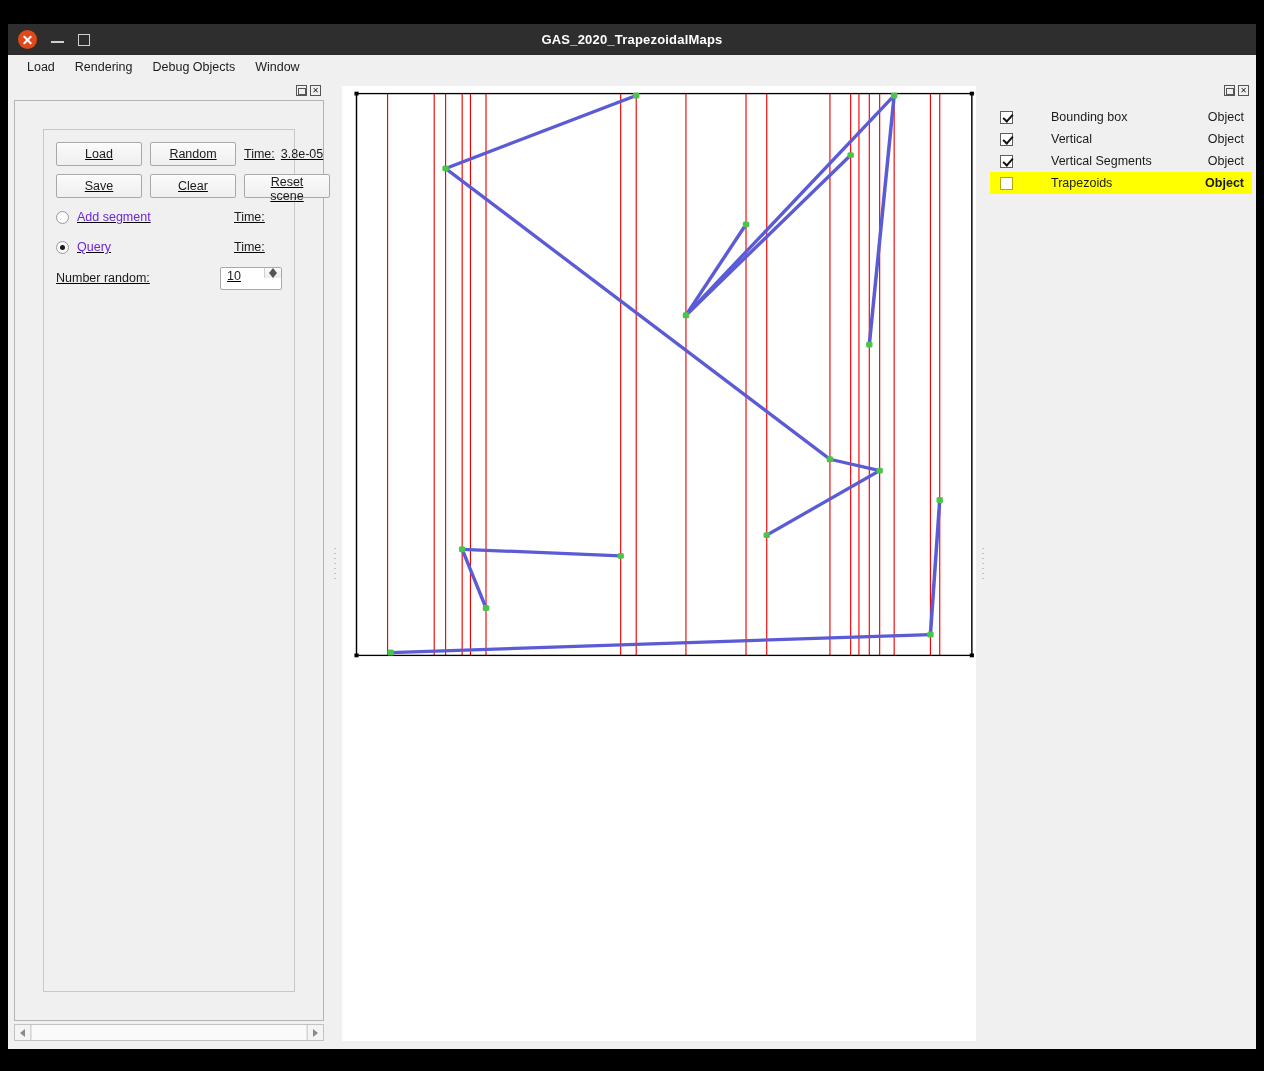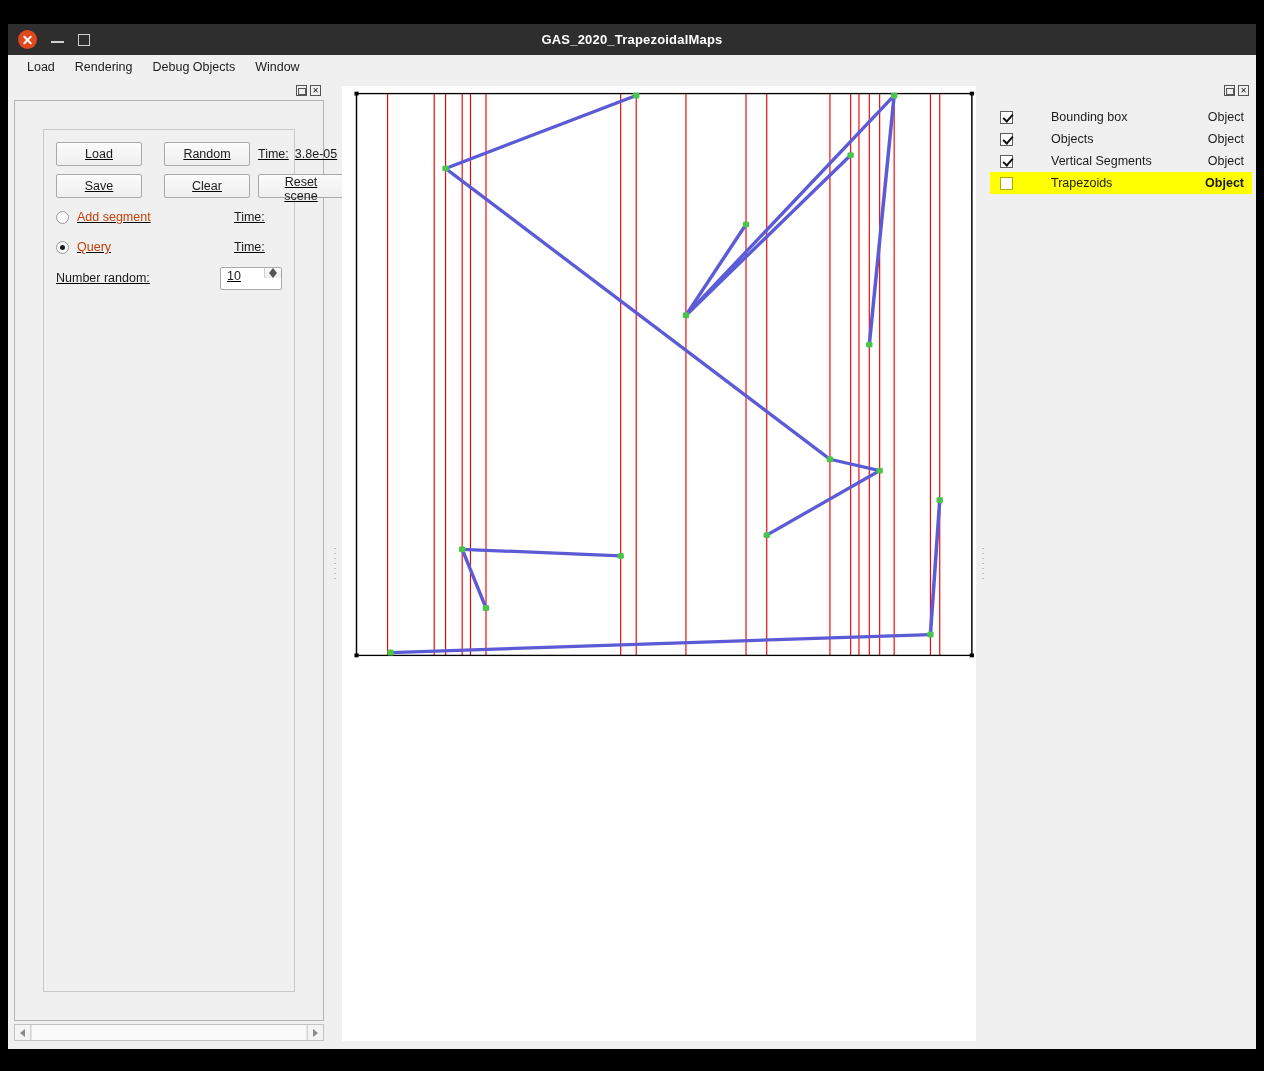--- a/index.html
+++ b/index.html
@@ -161,30 +161,30 @@
     border: 1px solid #a9a9a9;
     border-radius: 2px;
     font-size: 12.5px;
     color: #1b1b1b;
     font-family: "Liberation Sans", sans-serif;
     cursor: default;
     padding: 0 8px;
   }
 
   .cell-a { width: 86px; }
-  .cell-b { width: 86px; margin-left: 22px; }
+  .cell-b { width: 86px; margin-left: 8px; }
   .cell-c { margin-left: 8px; }
 
   .timelbl {
     font-size: 12.5px; color: #1b1b1b; white-space: nowrap;
   }
   .timeval { margin-left: 6px; text-align: center; }
 
   .radio-row { display: flex; align-items: center; height: 22px; }
-  .radio-lbl { display: flex; align-items: center; gap: 8px; width: 178px; font-size: 12.5px; color: #c2410c; }
+  .radio-lbl { display: flex; align-items: center; gap: 8px; width: 178px; font-size: 12.5px; color: #6d28d9; }
   .radio {
     width: 13px; height: 13px; border-radius: 50%;
     border: 1px solid #9a9a9a; background: #fcfcfc;
     position: relative; flex: none;
   }
   .radio.on::after {
     content: ""; position: absolute; left: 3px; top: 3px;
     width: 5px; height: 5px; border-radius: 50%; background: #1b1b1b;
   }
 
@@ -472,21 +472,21 @@
       </div>
 
       <div class="objlist">
         <div class="objrow">
           <span class="cb checked"></span>
           <span class="name">Bounding box</span>
           <span class="type">Object</span>
         </div>
         <div class="objrow">
           <span class="cb checked"></span>
-          <span class="name">Objects</span>
+          <span class="name">Vertical</span>
           <span class="type">Object</span>
         </div>
         <div class="objrow">
           <span class="cb checked"></span>
           <span class="name">Vertical Segments</span>
           <span class="type">Object</span>
         </div>
         <div class="objrow selected">
           <span class="cb"></span>
           <span class="name">Trapezoids</span>

